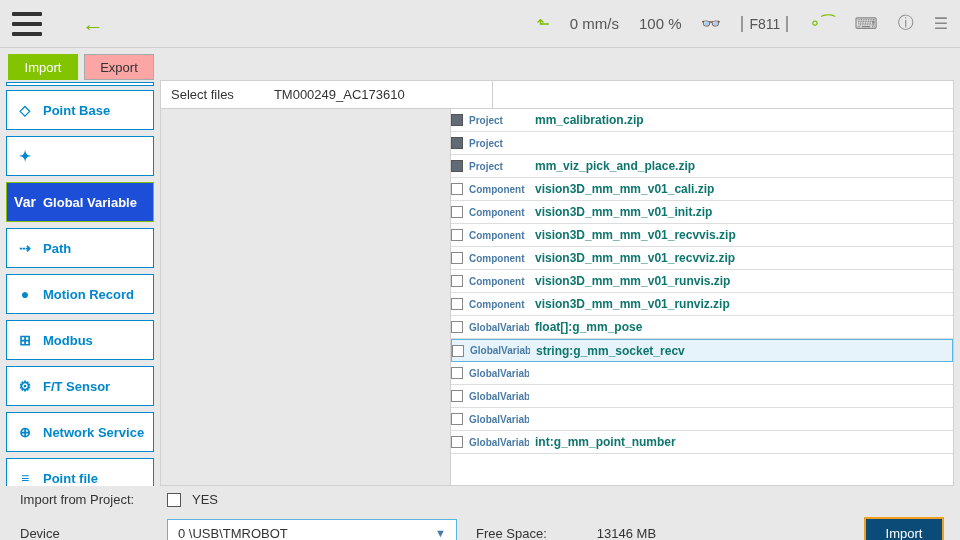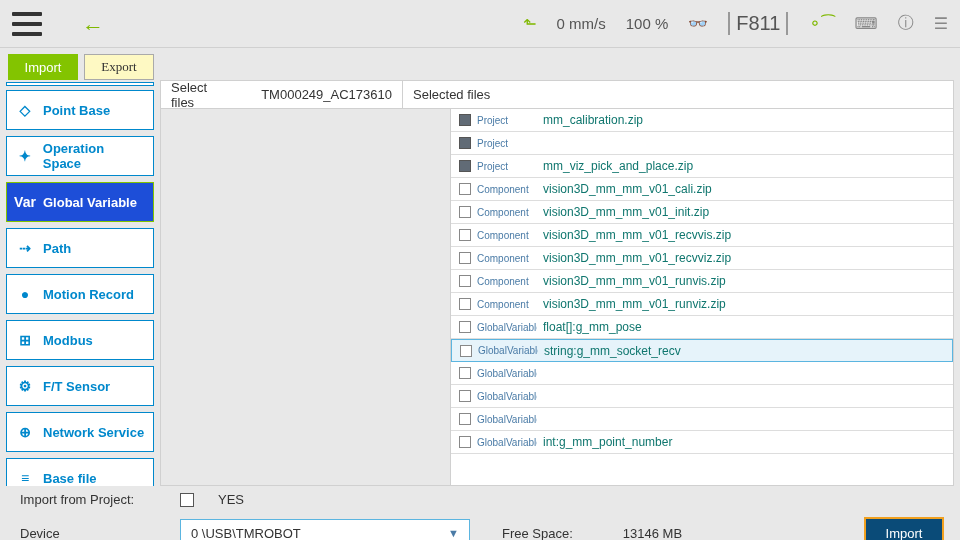--- a/index.html
+++ b/index.html
@@ -6,55 +6,55 @@
 body { width: 960px; height: 540px; background: #e8e8e8; overflow: hidden; font-size: 13px; color: #333; }
 
 .topbar { height: 48px; display: flex; align-items: center; padding: 0 12px; border-bottom: 1px solid #d0d0d0; }
 .hamburger { width: 30px; height: 24px; display: flex; flex-direction: column; justify-content: space-between; cursor: pointer; }
 .hamburger span { display: block; height: 4px; background: #333; border-radius: 1px; }
 .back-arrow { margin-left: 40px; color: #7fb800; font-size: 22px; font-weight: bold; cursor: pointer; }
 .top-spacer { flex: 1; }
 .top-right { display: flex; align-items: center; gap: 20px; color: #555; font-size: 15px; }
 .top-icon { color: #888; font-size: 16px; }
 .top-icon.green { color: #7fb800; }
-.errcode { border-left: 2px solid #999; border-right: 2px solid #999; padding: 0 6px; font-size: 20px; }
+.errcode { border-left: 2px solid #999; border-right: 2px solid #999; padding: 0 6px; font-size: 14px; }
 
 .tabs { display: flex; gap: 6px; padding: 6px 8px 0 8px; }
 .tab { width: 70px; height: 26px; display: flex; align-items: center; justify-content: center; font-size: 13px; border: 1px solid #aaa; cursor: pointer; }
 .tab.active { background: #83c400; color: #fff; border-color: #83c400; }
-.tab.inactive { background: #fef9c3; color: #333; font-family: Liberation Serif, serif; }
+.tab.inactive { background: #fca5a5; color: #333; }
 
 .main { display: flex; height: 406px; }
 
 .sidebar { width: 160px; padding: 2px 6px; overflow-y: auto; }
 .sidebar-scroll-top { height: 4px; border: 1px solid #0088cc; background: #fff; margin-bottom: 4px; }
 .side-item { height: 40px; border: 1px solid #0088cc; background: #fff; display: flex; align-items: center; gap: 8px; padding: 0 8px; margin-bottom: 6px; cursor: pointer; color: #0088cc; font-size: 13px; font-weight: bold; }
 .side-item.active { background: #1d4ed8; border-color: #83c400; color: #fff; }
 .side-icon { width: 20px; height: 20px; display: flex; align-items: center; justify-content: center; font-size: 14px; }
 
 .content { flex: 1; display: flex; flex-direction: column; background: #fff; border: 1px solid #d0d0d0; margin-right: 6px; }
 .content-header { display: flex; height: 28px; border-bottom: 1px solid #d0d0d0; }
-.col-left { width: 242px; display: flex; align-items: center; padding: 0 10px; gap: 40px; border-right: 1px solid #d0d0d0; }
+.col-left { width: 332px; display: flex; align-items: center; padding: 0 10px; gap: 40px; border-right: 1px solid #d0d0d0; }
 .col-right { flex: 1; display: flex; align-items: center; padding: 0 10px; }
 .content-body { flex: 1; display: flex; overflow: hidden; }
 .left-panel { width: 290px; background: #e8e8e8; border-right: 1px solid #d0d0d0; }
 .right-panel { flex: 1; overflow-y: scroll; background: #fff; }
 .right-panel::-webkit-scrollbar { width: 12px; }
 .right-panel::-webkit-scrollbar-track { background: #eee; }
 .right-panel::-webkit-scrollbar-thumb { background: #bbb; }
 
-.file-row { height: 23px; display: flex; align-items: center; padding: 0 8px; border-bottom: 1px solid #ddd; gap: 6px; font-size: 12px; cursor: pointer; }
+.file-row { height: 23px; display: flex; align-items: center; padding: 0 0; border-bottom: 1px solid #ddd; gap: 6px; font-size: 12px; cursor: pointer; font-weight: bold; }
 .file-row.selected { background: #e6f3fa; border: 1px solid #5bb5e0; }
 .file-chk { width: 12px; height: 12px; border: 1px solid #888; background: #fff; flex-shrink: 0; }
 .file-chk.proj { background: #616b76; border-color: #555; }
 .file-type { width: 60px; font-size: 10px; color: #4a7ba6; flex-shrink: 0; overflow: hidden; white-space: nowrap; }
 .file-name { flex: 1; color: #0f766e; white-space: nowrap; overflow: hidden; }
 
 .footer { height: 80px; padding: 6px 16px; display: flex; flex-direction: column; gap: 10px; }
-.footer-row { display: flex; align-items: center; gap: 24px; font-size: 13px; }
+.footer-row { display: flex; align-items: center; gap: 11px; font-size: 13px; }
 .footer-row .lbl { width: 140px; text-align: left; padding-left: 4px; }
 .chk { width: 14px; height: 14px; border: 1px solid #555; background: #fff; }
 .device-select { width: 290px; height: 28px; border: 1px solid #5bb5e0; background: #fff; display: flex; align-items: center; justify-content: space-between; padding: 0 10px; cursor: pointer; }
 .device-select .tri { color: #4a7ba6; font-size: 11px; }
 .freespace { margin-left: 8px; display: flex; gap: 50px; }
 .import-btn { margin-left: auto; width: 80px; height: 32px; background: #0a4b78; color: #fff; border: 2px solid #f0a020; display: flex; align-items: center; justify-content: center; cursor: pointer; font-size: 13px; }
 </style>
 </head>
 <body>
 
@@ -87,21 +87,20 @@
 <div class="main">
   <div class="sidebar">
     <div class="sidebar-scroll-top"></div>
     <div id="sidebar-items">
         <div class="side-item">
           <span class="side-icon">◇</span>
           <span>Point Base</span>
         </div>
         <div class="side-item">
           <span class="side-icon">✦</span>
-          <span>Operation Space</span>
         </div>
         <div class="side-item active">
           <span class="side-icon">Var</span>
           <span>Global Variable</span>
         </div>
         <div class="side-item">
           <span class="side-icon">⇢</span>
           <span>Path</span>
         </div>
         <div class="side-item">
@@ -115,33 +114,30 @@
         <div class="side-item">
           <span class="side-icon">⚙</span>
           <span>F/T Sensor</span>
         </div>
         <div class="side-item">
           <span class="side-icon">⊕</span>
           <span>Network Service</span>
         </div>
         <div class="side-item">
           <span class="side-icon">≡</span>
-          <span>Base file</span>
+          <span>Point file</span>
         </div>
       </div>
   </div>
   <div class="content">
     <div class="content-header">
       <div class="col-left">
         <span>Select files</span>
         <span>TM000249_AC173610</span>
       </div>
-      <div class="col-right">
-        <span>Selected files</span>
-      </div>
     </div>
     <div class="content-body">
       <div class="left-panel"></div>
       <div class="right-panel" id="file-list">
           <div class="file-row">
             <span class="file-chk proj"></span>
             <span class="file-type">Project</span>
             <span class="file-name">mm_calibration.zip</span>
           </div>
           <div class="file-row">

